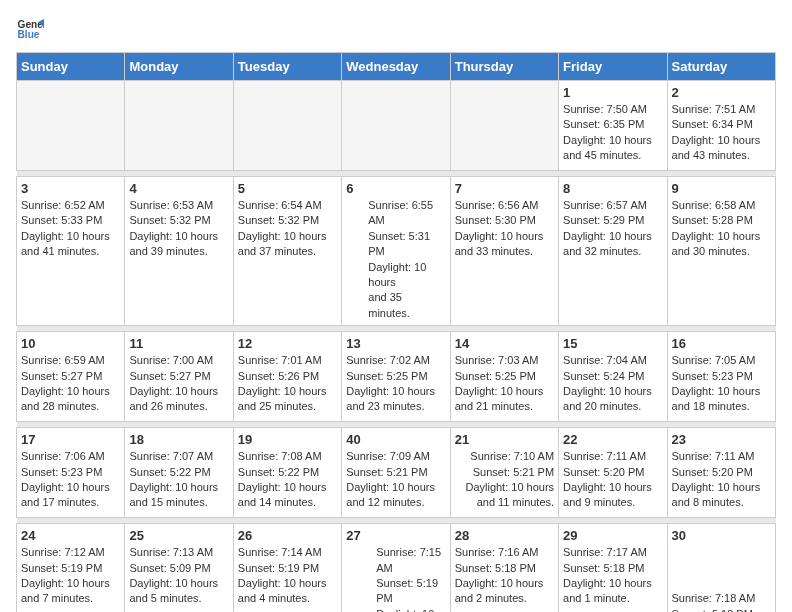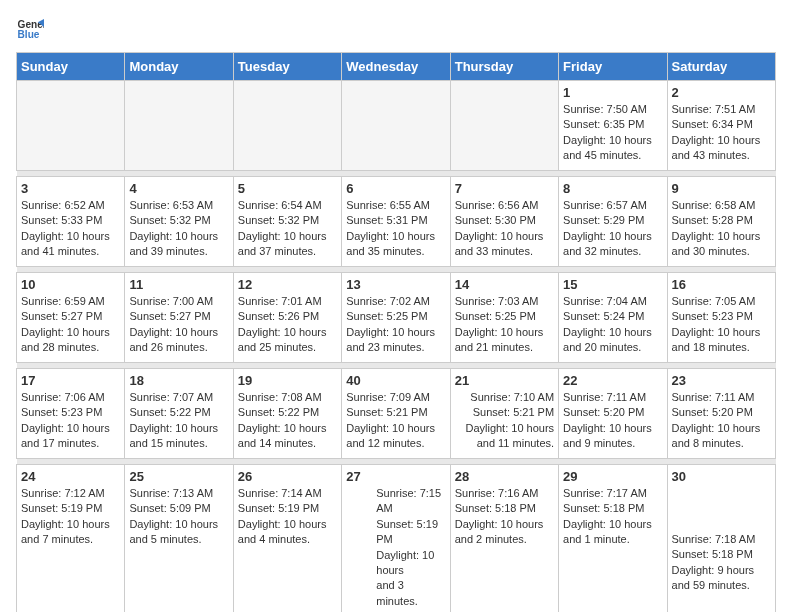--- a/index.html
+++ b/index.html
@@ -168,21 +168,21 @@
         </td>
         <td>
           <span class="day-number">5</span>
           <div class="day-info" style="white-space: pre-line;">Sunrise: 6:54 AM
 Sunset: 5:32 PM
 Daylight: 10 hours
 and 37 minutes.</div>
         </td>
         <td>
           <span class="day-number">6</span>
-          <div class="day-info" style="white-space: pre-line;">Sunrise: 6:55 AM
+          <div class="day-info" style="white-space: pre-line; margin-left: 22px;">Sunrise: 6:55 AM
 Sunset: 5:31 PM
 Daylight: 10 hours
 and 35 minutes.</div>
         </td>
         <td>
           <span class="day-number">7</span>
           <div class="day-info" style="white-space: pre-line;">Sunrise: 6:56 AM
 Sunset: 5:30 PM
 Daylight: 10 hours
 and 33 minutes.</div>

